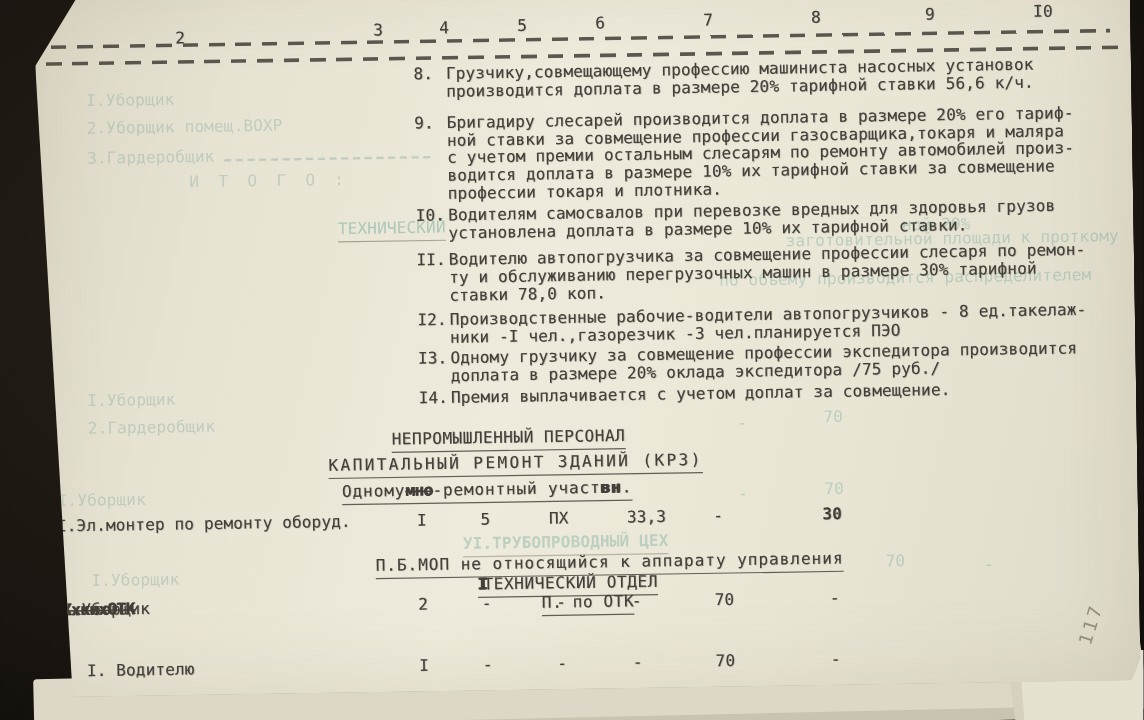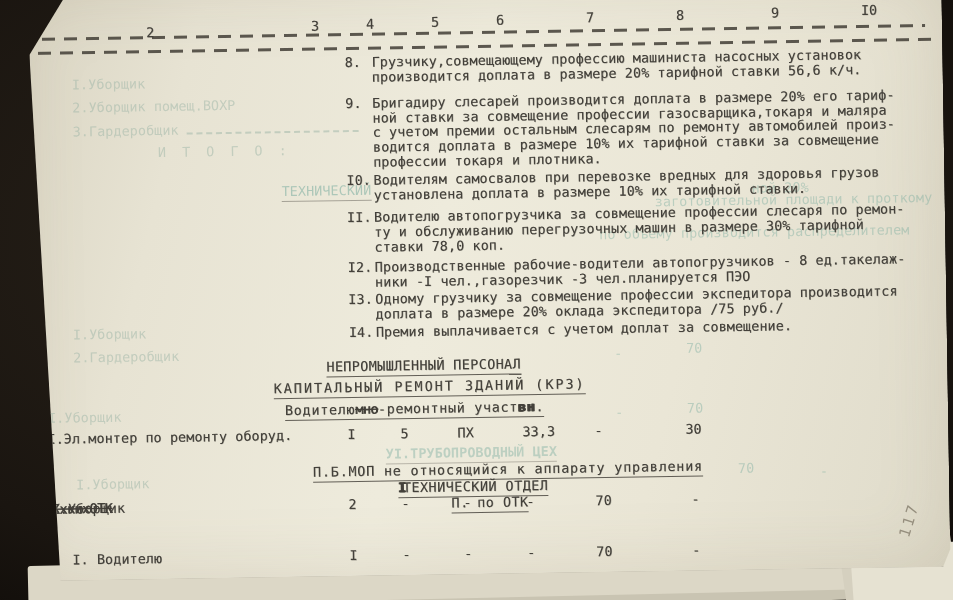--- a/index.html
+++ b/index.html
@@ -23,21 +23,21 @@
   .u{border-bottom:1.5px solid rgba(62,59,52,.8);padding-bottom:1px;}
   .ghost{color:#9db5a7;opacity:.5;text-shadow:none;}
   .teal{color:#6fa79a;}
   .dim{opacity:.38;}
   .dashline{position:absolute;height:2.6px;
      background:repeating-linear-gradient(90deg,rgba(66,62,54,.85) 0 13px,transparent 13px 22px);}
   .rnum{position:absolute;top:0;font-size:13.5px;}
   .para{padding-left:27px;}
   .pnum{display:inline-block;width:27px;}
   .pfirst{margin-left:-27px;}
-  .struck{font-weight:normal;text-decoration:line-through;letter-spacing:-.5px;text-shadow:.7px 0 currentColor;}
+  .struck{font-weight:bold;text-decoration:line-through;letter-spacing:-.5px;text-shadow:.7px 0 currentColor;}
   .overtype{font-weight:bold;text-shadow:.8px 0 currentColor,-.5px 0 currentColor;}
   .trow{position:absolute;left:0;width:100%;height:16px;}
   .trow span{position:absolute;white-space:nowrap;}
   .ghost-dashtail{display:inline-block;width:172px;margin-left:8px;border-bottom:2.4px dashed currentColor;height:10px;}
   .pencil{font-family:"DejaVu Sans",sans-serif;color:#837b6b;opacity:.8;font-size:15px;
      letter-spacing:2px;transform:rotate(-72deg);}
 </style>
 </head>
 <body>
 
@@ -117,31 +117,31 @@
       <div class="abs t ghost" style="left:30px;top:419px;">І.Уборщик</div>
       <div class="abs t ghost teal dim" style="left:669px;top:419px;">70</div>
       <div class="abs t ghost teal dim" style="left:597px;top:422px;">-</div>
       <div class="abs t ghost" style="left:57px;top:486px;">І.Уборщик</div>
       <div class="abs t ghost teal dim" style="left:719px;top:480px;">70</div>
       <div class="abs t ghost teal dim" style="left:801px;top:484px;">-</div>
 
       <div class="abs t u" style="left:309px;top:372px;letter-spacing:.4px;">НЕПРОМЫШЛЕННЫЙ ПЕРСОНАЛ</div>
       <div class="abs t u" style="left:256px;top:393px;letter-spacing:2px;">КАПИТАЛЬНЫЙ РЕМОНТ ЗДАНИЙ (КРЗ)</div>
       <div class="abs t u" style="left:267px;top:415px;letter-spacing:.7px;">
-        <span>Водителю</span><span class="struck">мно</span><span>-ремонтный участ</span><span class="overtype">вн</span><span>.</span>
+        <span>Одному</span><span class="struck">мно</span><span>-ремонтный участ</span><span class="overtype">вн</span><span>.</span>
       </div>
 
       <div class="trow t" style="top:440px;">
         <span style="left:29px;">I.Эл.монтер по ремонту оборуд.</span>
         <span style="left:329px;">I</span>
         <span style="left:382px;">5</span>
         <span style="left:439px;">ПХ</span>
         <span style="left:504px;">33,3</span>
         <span style="left:576px;">-</span>
-        <span style="left:667px;">30</span>
+        <span style="left:667px;font-weight:bold;">30</span>
       </div>
 
       <div class="abs t ghost teal u dim" style="left:367px;top:460px;font-weight:bold;">УІ.ТРУБОПРОВОДНЫЙ ЦЕХ</div>
 
       <div class="abs t u" style="left:294px;top:477px;letter-spacing:.8px;">П.Б.МОП не относящийся к аппарату управления</div>
 
       <div class="abs t u" style="left:379px;top:494px;letter-spacing:.5px;">
         <span class="overtype" style="margin-right:-4px;">І</span><span>ТЕХНИЧЕСКИЙ ОТДЕЛ</span>
       </div>
 

